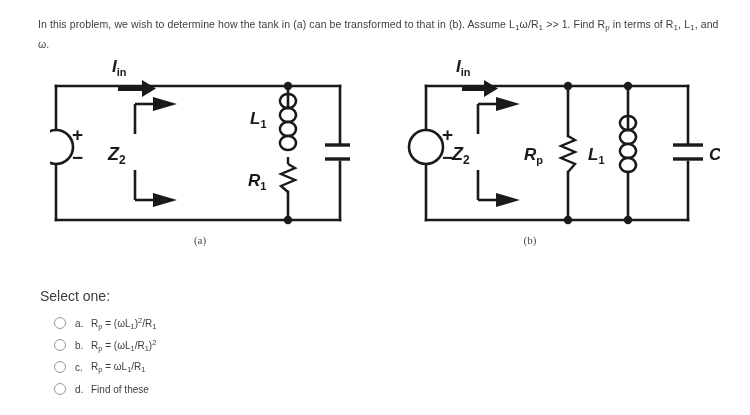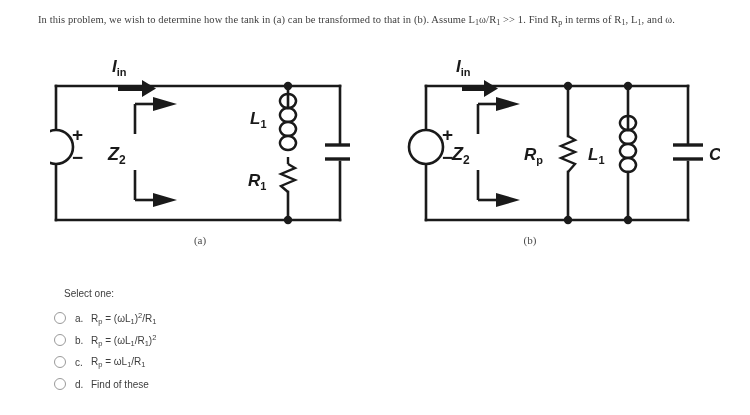--- a/index.html
+++ b/index.html
@@ -13,27 +13,26 @@
     position: relative;
     font-family: "Liberation Sans", sans-serif;
     color: #3b3b3b;
     overflow: hidden;
   }
 
   
   #question-text {
     position: absolute;
     left: 38px;
-    top: 8px;
+    top: 16px;
     width: 690px;
     font-size: 10.5px;
-    line-height: 23px;
+    line-height: 16px;
     color: #3d3d3d;
     letter-spacing: .1px;
-    font-family: Liberation Serif, serif;
   }
   #question-text .sub { font-size: 8px; vertical-align: -2px; }
   #question-text .nb { white-space: nowrap; }
 
   
   #figures {
     position: absolute;
     left: 0;
     top: 52px;
     width: 750px;
@@ -53,24 +52,23 @@
   }
 
   
   #answers {
     position: absolute;
     left: 40px;
     top: 288px;
     width: 400px;
   }
   #select-one-label {
-    font-size: 10px;
+    font-size: 14px;
     color: #3d3d3d;
     margin-bottom: 8px;
-    margin-left: 24px;
   }
   .answer-row {
     display: flex;
     align-items: center;
     height: 22px;
     margin-left: 14px;
   }
   .radio {
     width: 10px;
     height: 10px;

